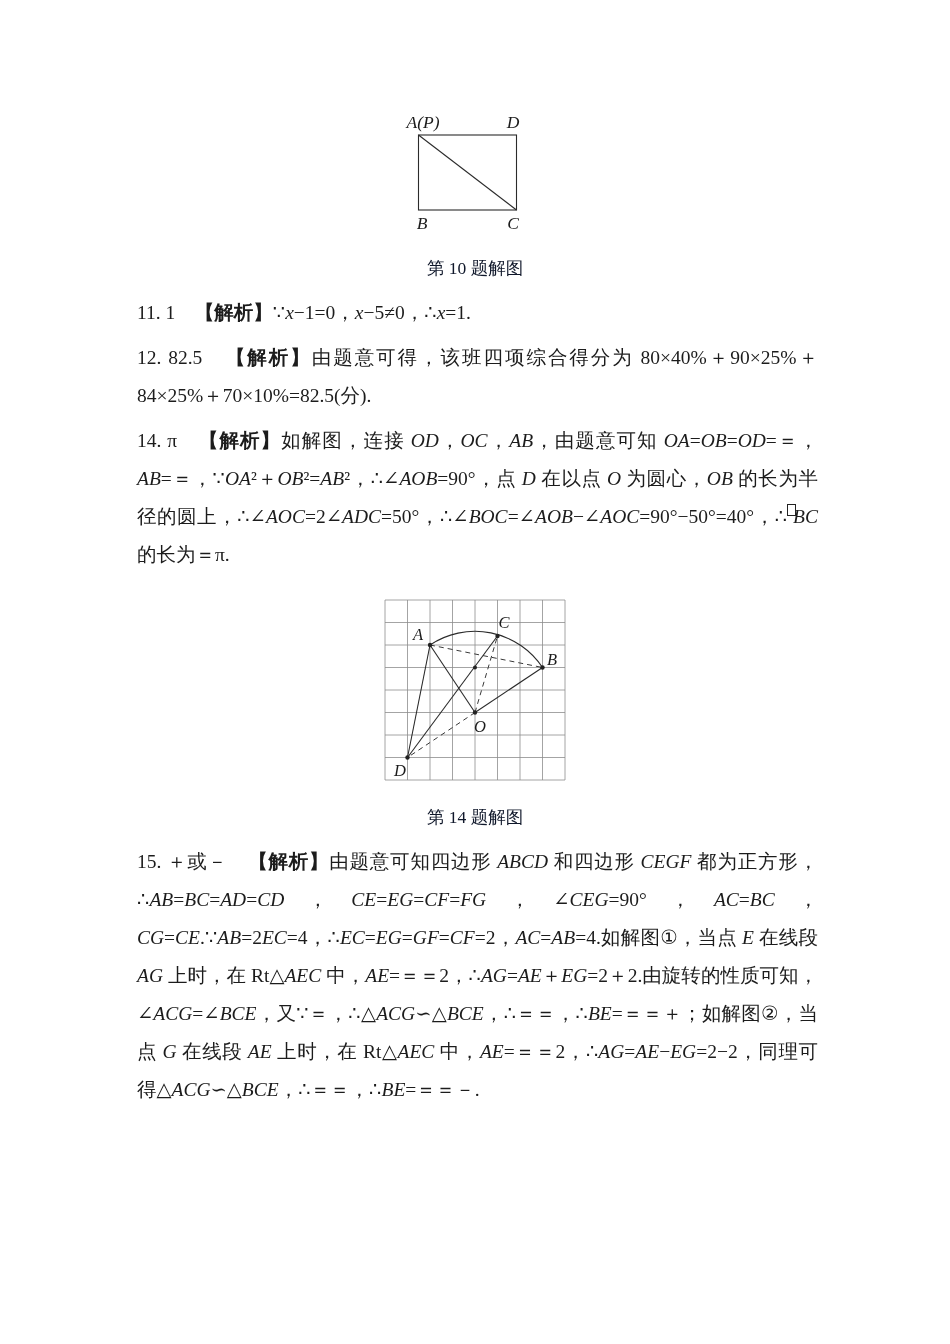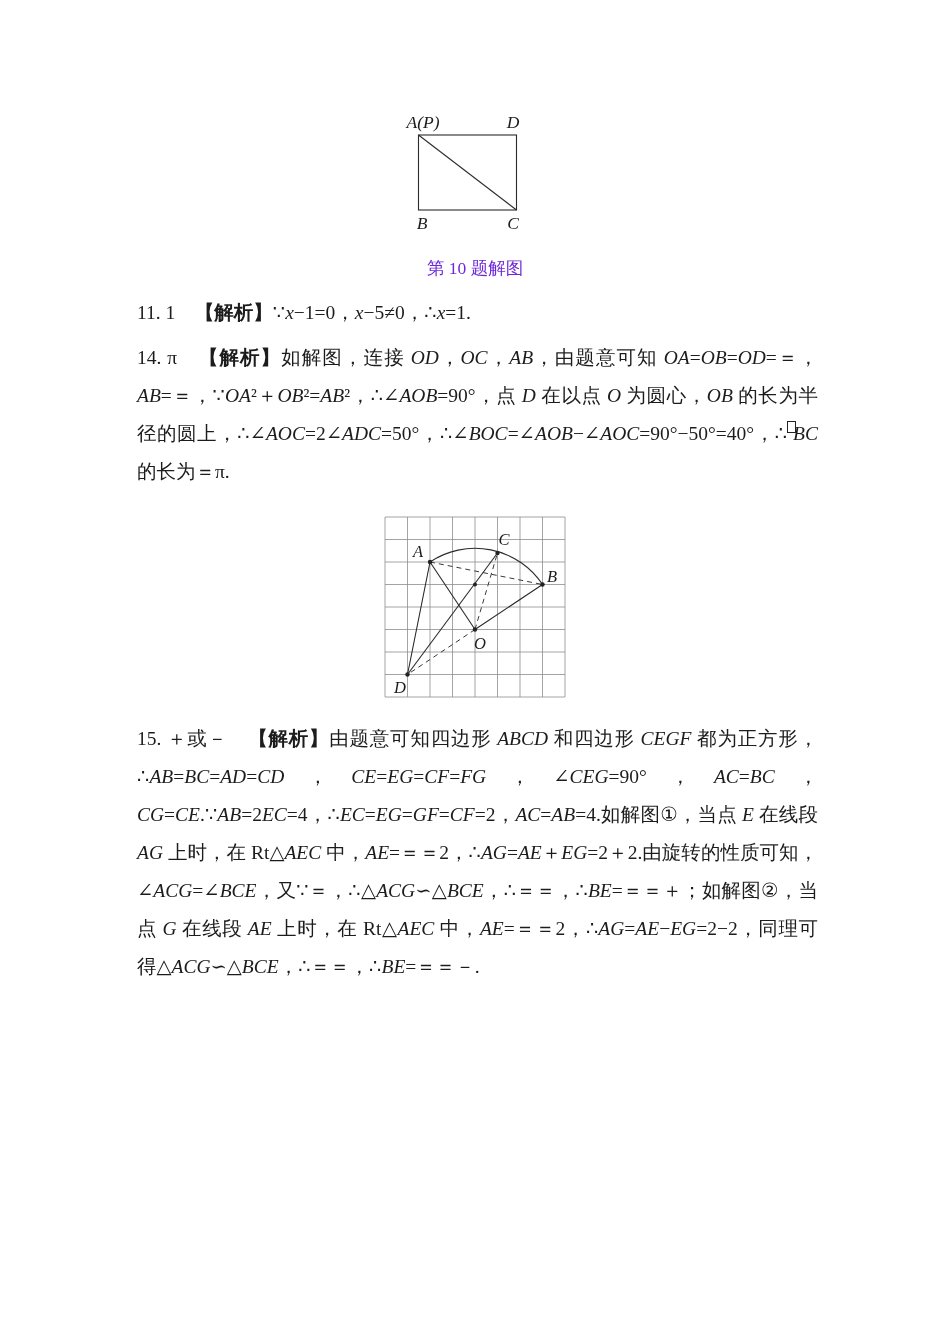--- a/index.html
+++ b/index.html
@@ -12,21 +12,21 @@
     font-family:"Liberation Serif","DejaVu Serif","DejaVu Sans",serif;
     overflow:hidden;
   }
   .fig-wrap{text-align:center;}
   .fig10-wrap{padding-top:108px;}
   .fig14-wrap{padding-top:14px;}
   .caption{
     text-align:center;
     font-size:17.5px;
     margin-top:16px;
-    color:#6d28d9;
+    color:#0f172a;
   }
   .content{
     margin:14px 132px 0 137px;
     font-size:19.5px;
     line-height:38px;
     text-align:justify;
     text-justify:inter-ideograph;
   }
   .content p{margin:0 0 7px 0;}
   .content i{font-family:"Liberation Serif","DejaVu Serif",serif;font-style:italic;}
@@ -62,20 +62,21 @@
       <text x="38" y="20" text-anchor="middle" class="fig10-label">A(P)</text>
       <text x="128" y="20" text-anchor="middle" class="fig10-label">D</text>
       <text x="37" y="121" text-anchor="middle" class="fig10-label">B</text>
       <text x="128" y="121" text-anchor="middle" class="fig10-label">C</text>
     </svg>
   </div>
   <div class="caption">第 10 题解图</div>
 
   <div class="content">
     <p>11. 1　<b>【解析】</b>∵<i>x</i>−1=0，<i>x</i>−5≠0，∴<i>x</i>=1.</p>
+    <p>12. 82.5　<b>【解析】</b>由题意可得，该班四项综合得分为 80×40%＋90×25%＋84×25%＋70×10%=82.5(分).</p>
     <p>14. π　<b>【解析】</b>如解图，连接 <i>OD</i>，<i>OC</i>，<i>AB</i>，由题意可知 <i>OA</i>=<i>OB</i>=<i>OD</i>=＝，<i>AB</i>=＝，∵<i>OA</i>²＋<i>OB</i>²=<i>AB</i>²，∴∠<i>AOB</i>=90°，点 <i>D</i> 在以点 <i>O</i> 为圆心，<i>OB</i> 的长为半径的圆上，∴∠<i>AOC</i>=2∠<i>ADC</i>=50°，∴∠<i>BOC</i>=∠<i>AOB</i>−∠<i>AOC</i>=90°−50°=40°，∴<span class="tofu"></span><i>BC</i> 的长为＝π.</p>
   </div>
 
   <div class="fig-wrap fig14-wrap">
     <svg width="190" height="190" viewBox="0 0 190 190">
       <g id="grid14">
           <line x1="5" y1="5" x2="5" y2="185" class="gridline"></line>
           <line x1="5" y1="5" x2="185" y2="5" class="gridline"></line>
           <line x1="27.5" y1="5" x2="27.5" y2="185" class="gridline"></line>
           <line x1="5" y1="27.5" x2="185" y2="27.5" class="gridline"></line>
@@ -112,18 +113,19 @@
       <circle cx="27.5" cy="162.5" r="2.2" class="dot"></circle>
       <circle cx="95" cy="72.5" r="2" class="dot"></circle>
 
       <text x="38" y="45" text-anchor="middle" class="fig14-label">A</text>
       <text x="124" y="33" text-anchor="middle" class="fig14-label">C</text>
       <text x="172" y="70" text-anchor="middle" class="fig14-label">B</text>
       <text x="100" y="137" text-anchor="middle" class="fig14-label">O</text>
       <text x="20" y="181" text-anchor="middle" class="fig14-label">D</text>
     </svg>
   </div>
+  <div class="caption">第 14 题解图</div>
 
   <div class="content">
     <p>15. ＋或－　<b>【解析】</b>由题意可知四边形 <i>ABCD</i> 和四边形 <i>CEGF</i> 都为正方形，∴<i>AB</i>=<i>BC</i>=<i>AD</i>=<i>CD</i>，<i>CE</i>=<i>EG</i>=<i>CF</i>=<i>FG</i>，∠<i>CEG</i>=90°，<i>AC</i>=<i>BC</i>，<i>CG</i>=<i>CE</i>.∵<i>AB</i>=2<i>EC</i>=4，∴<i>EC</i>=<i>EG</i>=<i>GF</i>=<i>CF</i>=2，<i>AC</i>=<i>AB</i>=4.如解图①，当点 <i>E</i> 在线段 <i>AG</i> 上时，在 Rt△<i>AEC</i> 中，<i>AE</i>=＝＝2，∴<i>AG</i>=<i>AE</i>＋<i>EG</i>=2＋2.由旋转的性质可知，∠<i>ACG</i>=∠<i>BCE</i>，又∵＝，∴△<i>ACG</i>∽△<i>BCE</i>，∴＝＝，∴<i>BE</i>=＝＝＋；如解图②，当点 <i>G</i> 在线段 <i>AE</i> 上时，在 Rt△<i>AEC</i> 中，<i>AE</i>=＝＝2，∴<i>AG</i>=<i>AE</i>−<i>EG</i>=2−2，同理可得△<i>ACG</i>∽△<i>BCE</i>，∴＝＝，∴<i>BE</i>=＝＝－.</p>
   </div>
 
 </div>
 
 </body></html>

